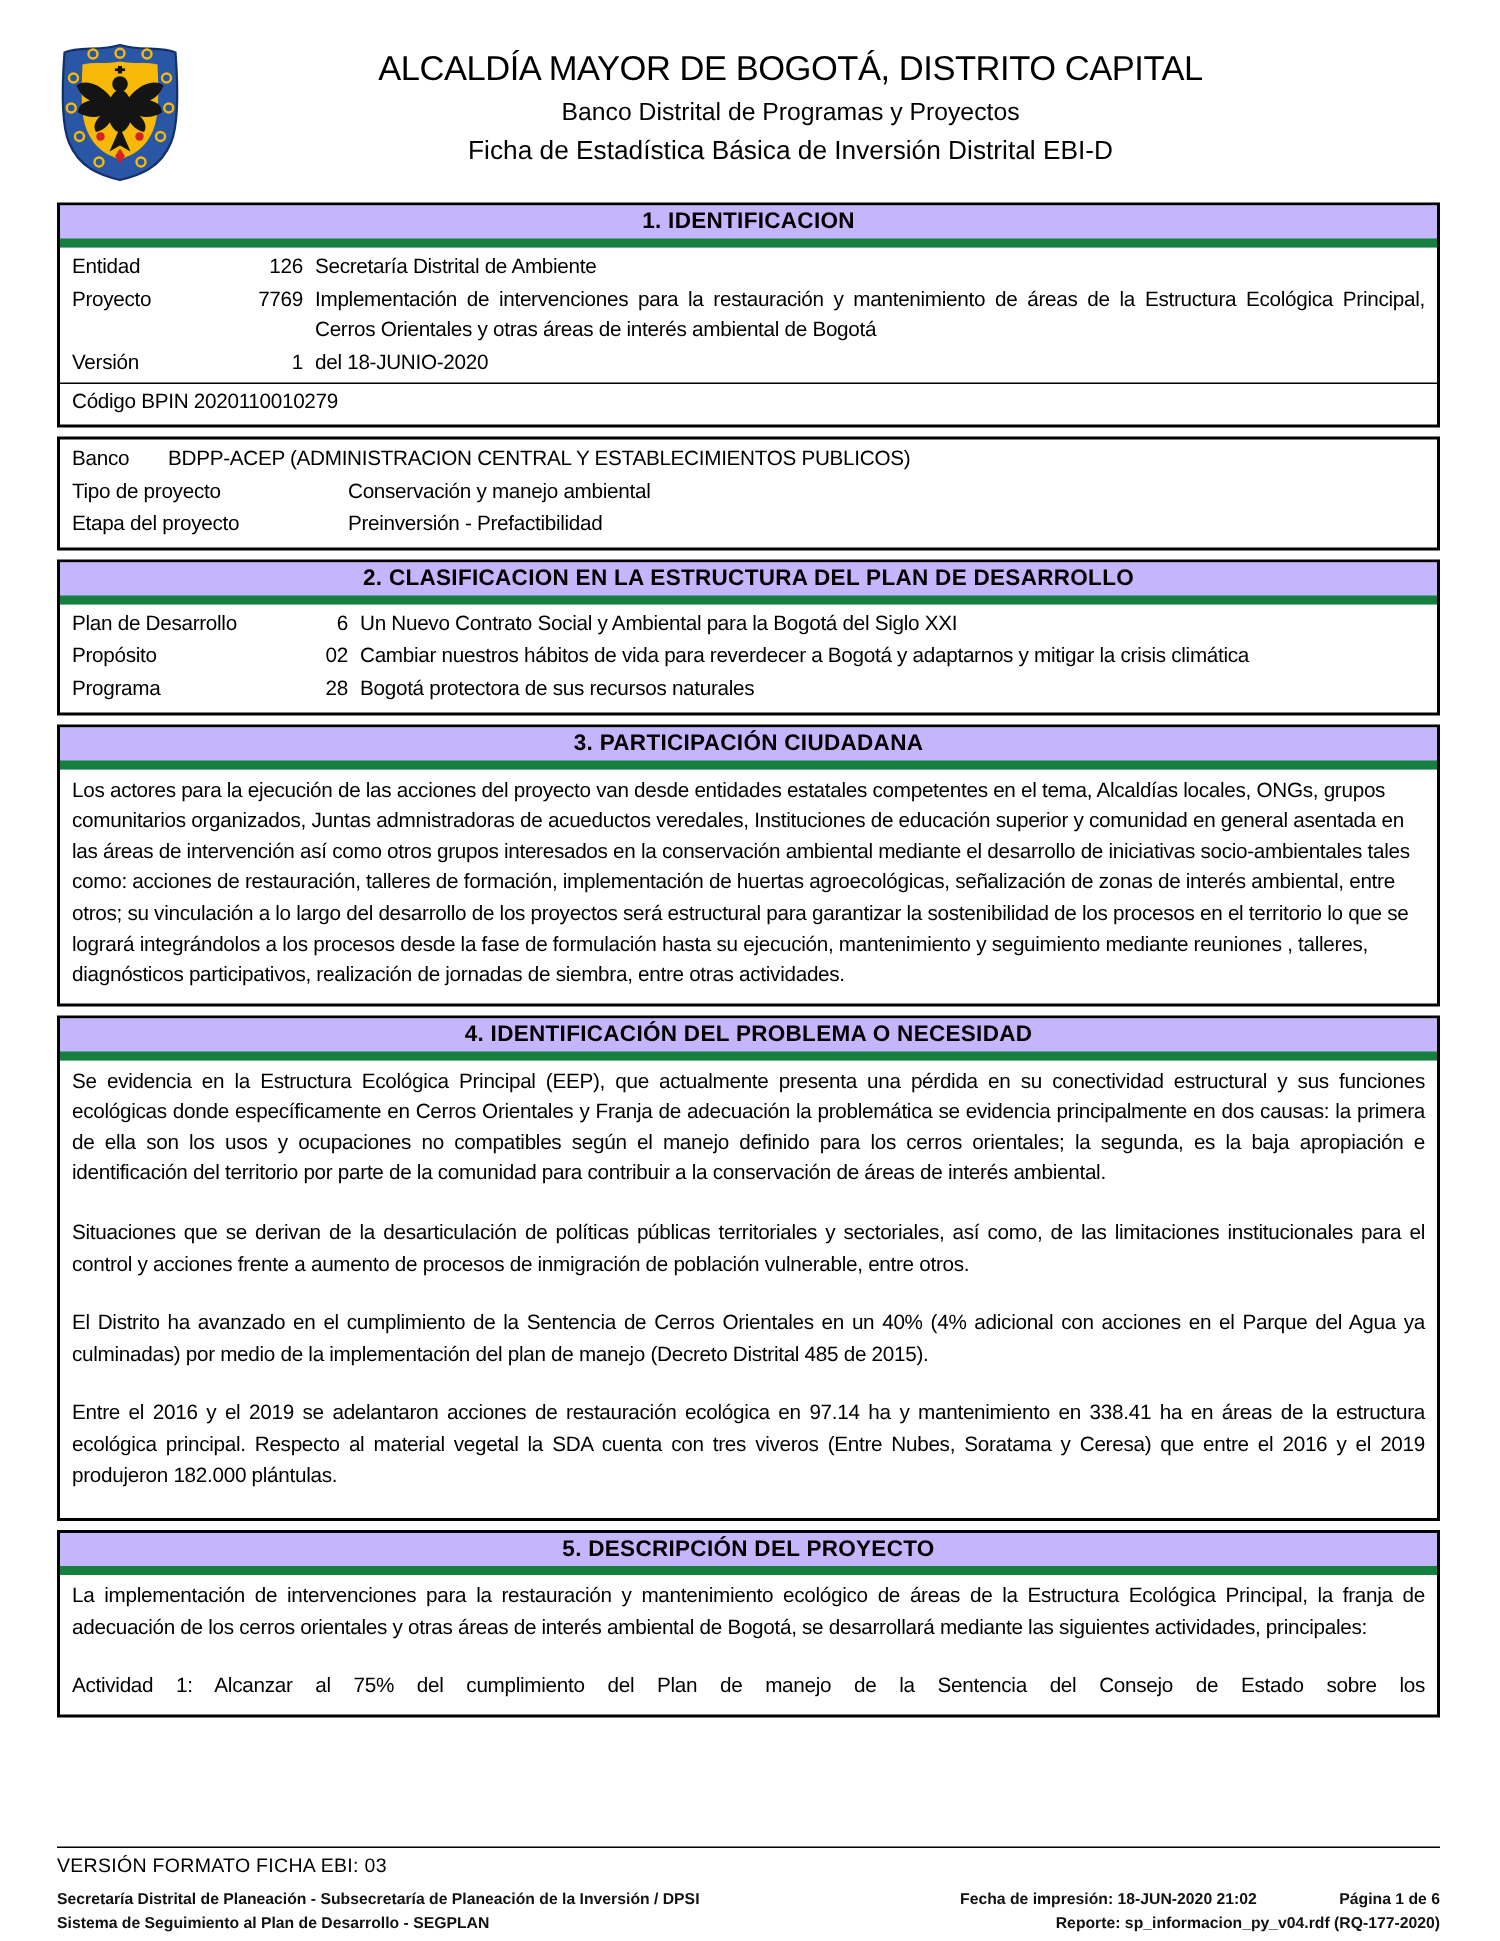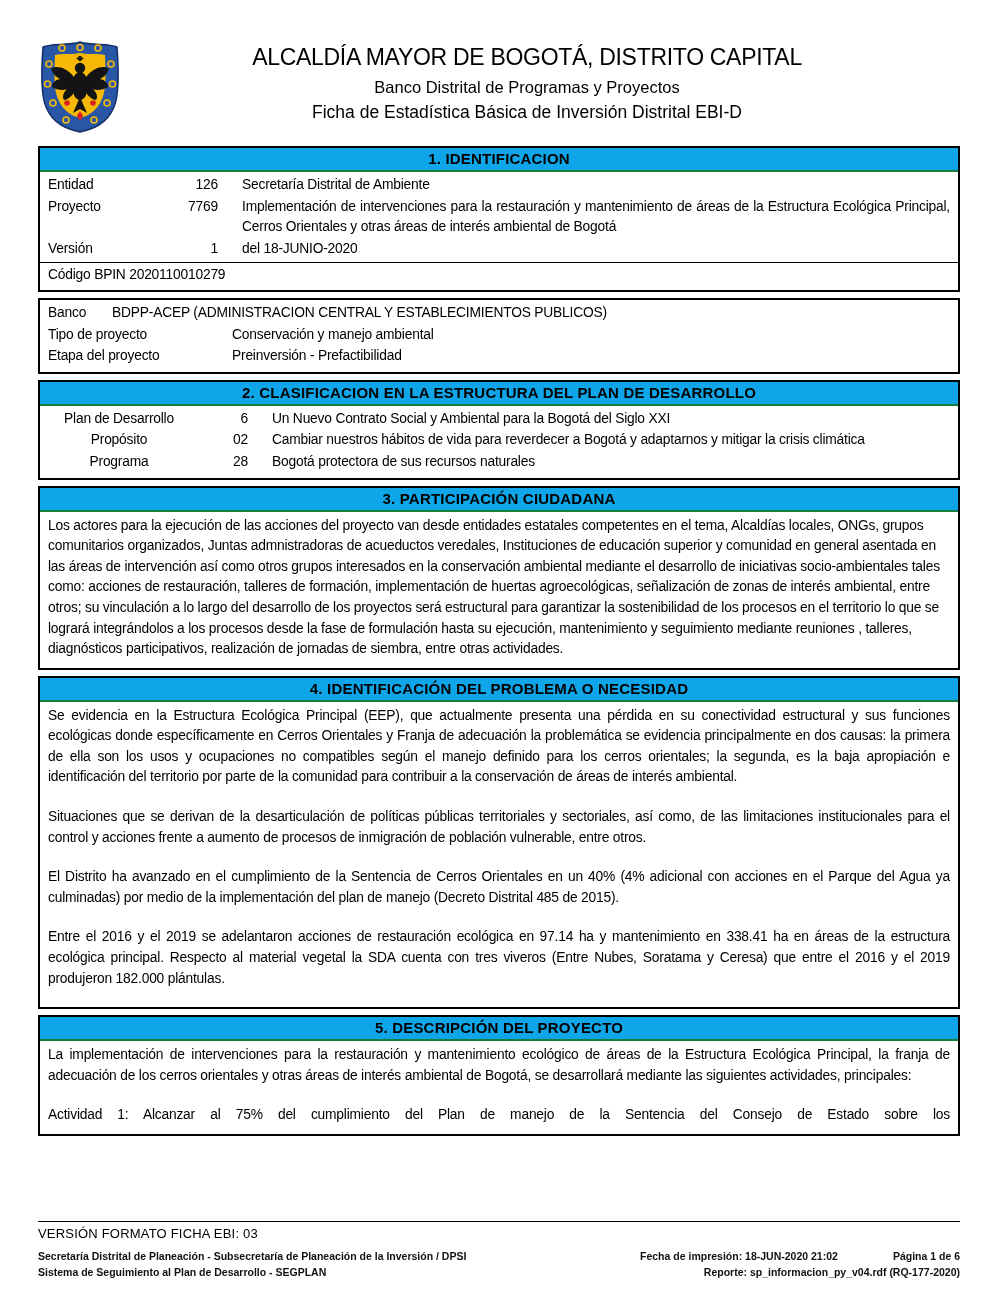--- a/index.html
+++ b/index.html
@@ -7,63 +7,63 @@
     width: 1000px; height: 1294px;
     background: #ffffff;
     font-family: "Liberation Sans", "DejaVu Sans", sans-serif;
     color: #000;
     overflow: hidden;
     position: relative;
   }
   .page {
     box-sizing: border-box;
     width: 1000px; height: 1294px;
-    padding: 36px 40px 0 38px;
+    padding: 24px 40px 0 38px;
     position: relative;
   }
   
   .doc-header { display: flex; align-items: flex-start; margin-bottom: 8px; }
   .logo-wrap { width: 86px; flex: 0 0 86px; padding-top: 4px; }
   .titles { flex: 1; text-align: center; padding-right: 30px; }
   .title-main { font-size: 23px; letter-spacing: -0.3px; margin-top: 8px; }
   .title-sub1 { font-size: 16.5px; margin-top: 7px; }
   .title-sub2 { font-size: 17.5px; margin-top: 5px; }
   
   .box { border: 2px solid #000; margin-bottom: 6px; }
   .box-header {
-    background: #0ea5e9;
-    border-bottom: 2px solid #15803d;
+    background: #c4b5fd;
+    border-bottom: 6px solid #15803d;
     text-align: center;
     font-weight: bold;
     font-size: 15px;
     letter-spacing: 0.2px;
     padding: 2px 0 3px;
   }
   .box-body { padding: 2px 0 4px; font-size: 13.8px; line-height: 20.6px; letter-spacing: -0.2px; }
   
-  .frow { display: flex; padding: 0 8px; margin: 1px 0; gap: 16px; }
+  .frow { display: flex; padding: 0 8px; margin: 1px 0; }
   .flabel { flex: 0 0 112px; }
-  .flabel2 { flex: 0 0 142px; text-align: center; }
+  .flabel2 { flex: 0 0 142px; }
   .fnum { flex: 0 0 42px; text-align: right; white-space: nowrap; }
   .fval { flex: 1; padding-left: 8px; }
   .just { text-align: justify; }
   .force-just { text-align: justify; text-align-last: justify; }
   .bpin-row { border-top: 1.5px solid #000; margin-top: 3px; padding: 2px 8px 0; }
   
   .rrow { display: flex; padding: 0 8px; margin: 1px 0; }
   .rlab-sm { flex: 0 0 64px; }
   .rlab-lg { flex: 0 0 184px; }
   .rval { flex: 1; }
   
   .para-body { padding: 4px 8px 8px; font-size: 13.8px; line-height: 20.6px; letter-spacing: -0.2px; }
   .para-body p { margin: 0; }
   .para-body p + p { margin-top: 19px; }
   .pad-bottom { padding-bottom: 18px; }
   
-  .footer { position: absolute; left: 38px; right: 40px; bottom: 14px; margin-top: 28px; }
+  .footer { position: absolute; left: 38px; right: 40px; bottom: 4px; margin-top: 28px; }
   .footer-rule { border-top: 1.5px solid #000; margin-bottom: 4px; }
   .version-line { font-size: 13px; letter-spacing: 0.2px; margin-bottom: 7px; }
   .fsmall { font-size: 10.5px; line-height: 16px; color: #111; }
   .fs-row { display: flex; font-weight: bold; }
   .fs-left { flex: 1; }
   .fs-page { margin-left: 55px; }
 </style>
 </head>
 <body>
 <div class="page">

